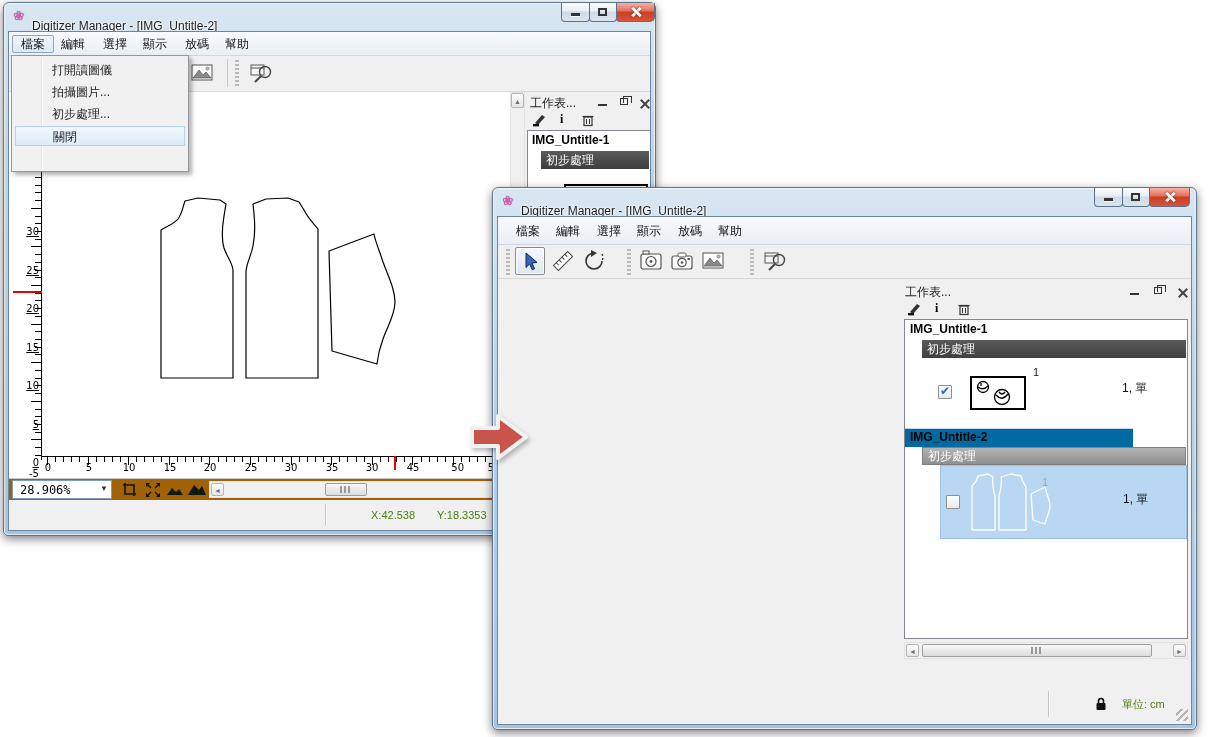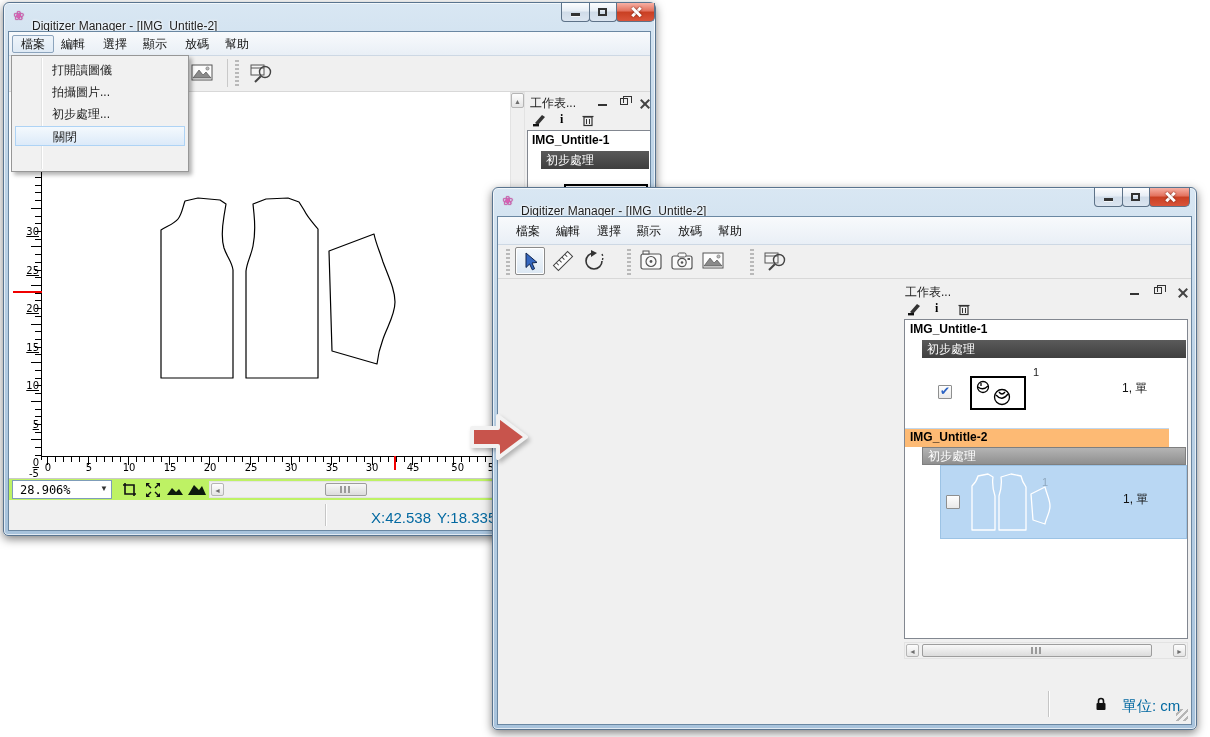--- a/index.html
+++ b/index.html
@@ -95,21 +95,21 @@
   .hr-label { width:22px; text-align:center; }
   .hticks { position:absolute; height:8px;
     background-image:repeating-linear-gradient(90deg,#000 0 1px,transparent 1px 8.12px),
                      repeating-linear-gradient(90deg,#000 0 1px,transparent 1px 40.6px);
     background-size:100% 5px,100% 8px; background-repeat:no-repeat; background-position:top left; }
   .vticks { position:absolute; width:10px;
     background-image:repeating-linear-gradient(180deg,#000 0 1px,transparent 1px 7.72px),
                      repeating-linear-gradient(180deg,#000 0 1px,transparent 1px 38.6px);
     background-size:6px 100%,10px 100%; background-repeat:no-repeat; background-position:right top; }
 
-  .statusbar-text { position:absolute; font-size:15px; color:#0369a1; white-space:nowrap; }
+  .statusbar-text { position:absolute; font-size:11px; color:#4d7c0f; white-space:nowrap; }
   .vdiv { position:absolute; width:1px; background:#c6c6c6; box-shadow:1px 0 0 #fff; }
   .resize-grip { position:absolute; right:3px; bottom:3px; width:12px; height:12px;
     background:repeating-linear-gradient(135deg,transparent 0 3px,#b5b5b5 3px 5px); }
 </style>
 </head>
 <body>
 
 <div class="win" style="left:3px;top:2px;width:653px;height:534px;z-index:1;">
   <span class="app-icon">❀</span>
   <span class="titlebar-text">Digitizer Manager - [IMG_Untitle-2]</span>
@@ -222,21 +222,21 @@
         <line x1="5.5" y1="6" x2="5.5" y2="11" stroke="#333"></line>
           <line x1="8.5" y1="6" x2="8.5" y2="11" stroke="#333"></line>
       </svg>
       <div class="listbox" style="left:2px;top:38px;width:124px;height:344px;">
         <span class="sheet-name" style="left:4px;top:2px;">IMG_Untitle-1</span>
         <div class="stage-bar stage-dark" style="left:13px;right:1px;top:20px;height:18px;">初步處理</div>
         <div class="thumbbox" style="left:36px;top:53px;width:84px;height:40px;"></div>
       </div>
     </div>
 
-    <div class="abs" style="left:0;right:0;top:446px;height:22px;background:#bef264;border-top:1px solid #c9c9c9;">
+    <div class="abs" style="left:0;right:0;top:446px;height:22px;background:#a16207;border-top:1px solid #c9c9c9;">
       <div class="abs" style="left:3px;top:1px;width:100px;height:19px;background:#fff;border:1px solid #7f9db9;">
         <span class="abs" style="left:7px;top:2px;font-size:12px;font-family:'DejaVu Sans Mono',monospace;">28.906%</span>
         <span class="abs" style="right:3px;top:3px;font-size:8px;color:#333;">▼</span>
       </div>
       <svg class="abs" style="left:113px;top:3px;" width="16" height="16" viewBox="0 0 16 16">
         <path d="M3,1 L3,12 L14,12 M1,3 L12,3 L12,14" fill="none" stroke="#111" stroke-width="1.6"></path>
       </svg>
       <svg class="abs" style="left:136px;top:3px;" width="16" height="16" viewBox="0 0 16 16">
         <g stroke="#111" stroke-width="1.4">
             <path d="M2,2 L6,6 M14,2 L10,6 M2,14 L6,10 M14,14 L10,10"></path>
@@ -414,21 +414,21 @@
                 <circle cx="30" cy="19" r="7.5"></circle>
                   <path d="M24,17 Q30,24 36,16"></path>
                   <path d="M27,14 Q30,18 33,14"></path>
               </g>
             </svg>
           </div>
           <span class="count-badge" style="left:128px;top:8px;">1</span>
           <span class="row-label" style="left:217px;top:22px;">1, 單</span>
         </div>
 
-        <div class="abs" style="left:0;top:108px;width:264px;height:19px;background:#fdba74;border-top:1px solid #c2d8ee;">
+        <div class="abs" style="left:0;top:108px;width:228px;height:19px;background:#0369a1;border-top:1px solid #c2d8ee;">
           <span class="sheet-name" style="left:5px;top:1px;">IMG_Untitle-2</span>
         </div>
         <div class="stage-bar stage-gray" style="left:17px;right:1px;top:127px;height:18px;line-height:16px;">初步處理</div>
         <div class="abs" style="left:35px;top:145px;width:247px;height:74px;background:#b9d7f3;border:1px solid #9cc3e5;">
           <span class="cb" style="left:5px;top:29px;"></span>
           <svg class="abs" style="left:24px;top:6px;" width="88" height="62" viewBox="0 0 88 62">
             <g fill="none" stroke="#fff" stroke-width="1.3" stroke-linejoin="round">
               <path d="M7,58 L7,14 C10,11 12,8 13,4 L23,2 L28,5 C27,12 28,18 30,24 L30,58 Z"></path>
               <path d="M34,58 L34,24 C36,18 37,12 36,5 L46,2 L56,4 C57,9 59,12 61,15 L61,58 Z"></path>
               <path d="M66,22 L80,15 C82,23 85,28 85,34 C85,41 81,46 80,52 L68,48 Z"></path>

